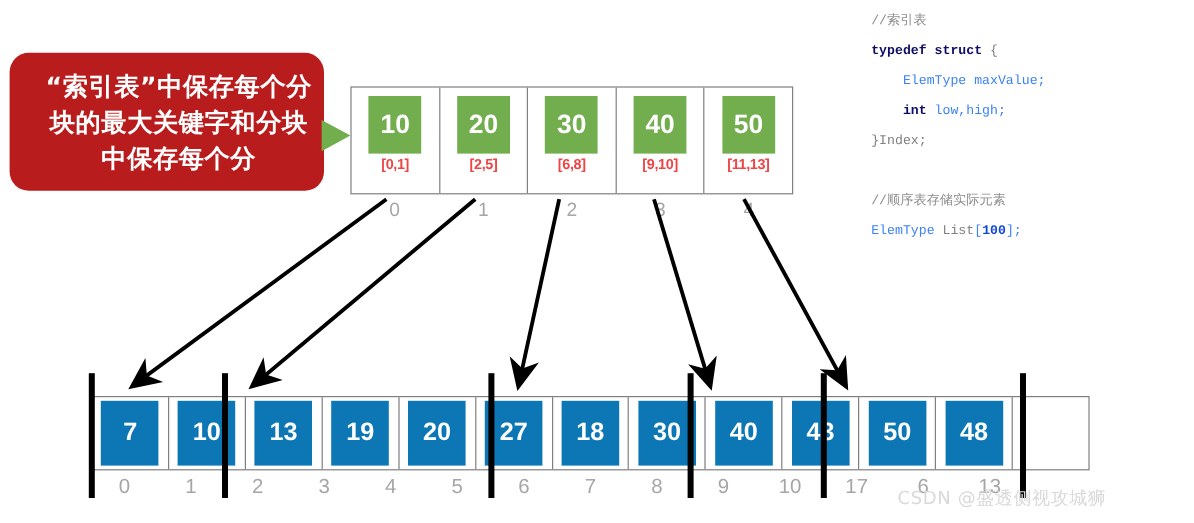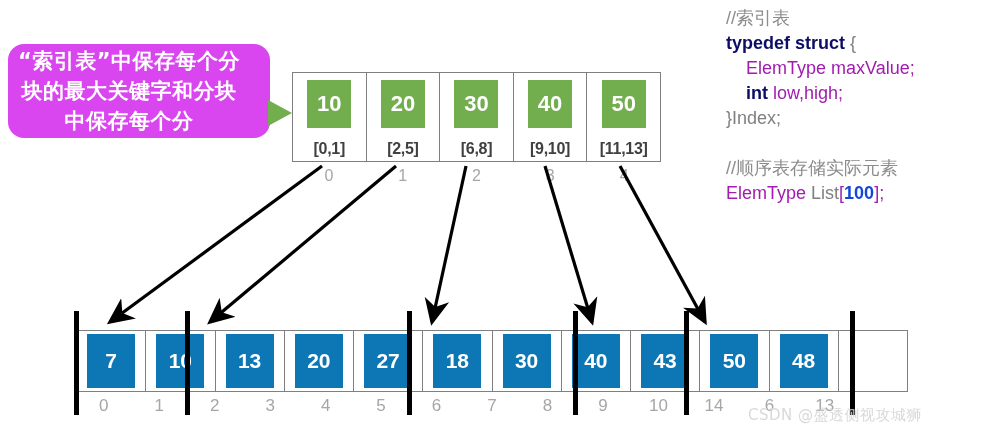--- a/index.html
+++ b/index.html
@@ -3,23 +3,23 @@
 <meta charset="utf-8">
 <style>
   html,body{margin:0;padding:0;background:#ffffff;}
   body{width:995px;height:436px;position:relative;overflow:hidden;
        font-family:"Liberation Sans","DejaVu Sans",sans-serif;}
 
   #stage{position:absolute;left:0;top:0;width:995px;height:436px;}
 
   
   .bubble{
-    position:absolute;left:8px;top:44px;width:262px;height:94px;
-    background:#d946ef;border-radius:16px;
-    display:flex;align-items:center;justify-content:flex-start;
+    position:absolute;left:8px;top:44px;width:262px;height:115px;
+    background:#b91c1c;border-radius:16px;
+    display:flex;align-items:center;justify-content:flex-end;
     box-sizing:border-box;padding:4px 10px;
   }
   .bubble-text{
     color:#ffffff;font-size:21px;line-height:30px;text-align:center;
     font-weight:600;letter-spacing:.5px;
     font-family:"DejaVu Sans","Liberation Sans",sans-serif;
   }
   .bubble-tail{
     position:absolute;left:268px;top:100px;width:0;height:0;
     border-top:13px solid transparent;
@@ -37,21 +37,21 @@
     display:flex;flex-direction:column;align-items:center;
     justify-content:flex-start;padding-top:7px;position:relative;
   }
   .idx-cell:last-child{border-right:none;}
   .idx-sq{
     width:44px;height:48px;background:#72AD4E;
     display:flex;align-items:center;justify-content:center;
     color:#ffffff;font-size:22px;font-weight:700;
   }
   .idx-range{
-    margin-top:12px;color:#404040;font-size:16px;font-weight:700;
+    margin-top:2px;color:#ef4444;font-size:12px;font-weight:700;
     letter-spacing:-.3px;
   }
   .idx-numrow{
     position:absolute;left:292px;top:164px;width:369px;height:24px;display:flex;
   }
   .idx-num{
     flex:1 1 0;text-align:center;color:#a6a6a6;font-size:16px;line-height:24px;
   }
 
   
@@ -80,26 +80,26 @@
     position:absolute;width:5px;background:#000000;top:311px;height:104px;
   }
 
   
   #arrows{position:absolute;left:0;top:0;width:995px;height:436px;
           pointer-events:none;}
 
   
   .code{
     position:absolute;left:726px;top:6px;width:264px;
-    font-family:Liberation Sans, sans-serif;
-    font-size:18px;line-height:25px;white-space:pre;
+    font-family:Liberation Mono, monospace;
+    font-size:11px;line-height:25px;white-space:pre;
   }
   .cmt{color:#8c8c8c;}
   .kw{color:#0d0d68;font-weight:700;margin-top:21px;}
-  .ty{color:#a21caf;text-align:center;}
+  .ty{color:#3b82f6;text-align:center;}
   .pl{color:#808080;}
   .num{color:#1248d6;font-weight:700;}
   .blank{height:25px;}
 
   
   .wm{
     position:absolute;left:748px;top:406px;color:#d9d9d9;font-size:15px;
     font-family:"DejaVu Sans","Liberation Sans",sans-serif;letter-spacing:.5px;
   }
 </style>
@@ -149,20 +149,23 @@
 
   <div class="seq-table">
     <div class="seq-cell">
         <div class="seq-box">7</div>
       </div>
     <div class="seq-cell">
         <div class="seq-box">10</div>
       </div>
     <div class="seq-cell">
         <div class="seq-box">13</div>
+      </div>
+    <div class="seq-cell">
+        <div class="seq-box">19</div>
       </div>
     <div class="seq-cell">
         <div class="seq-box">20</div>
       </div>
     <div class="seq-cell">
         <div class="seq-box">27</div>
       </div>
     <div class="seq-cell">
         <div class="seq-box">18</div>
       </div>
@@ -190,21 +193,21 @@
     <div class="seq-num">1</div>
     <div class="seq-num">2</div>
     <div class="seq-num">3</div>
     <div class="seq-num">4</div>
     <div class="seq-num">5</div>
     <div class="seq-num">6</div>
     <div class="seq-num">7</div>
     <div class="seq-num">8</div>
     <div class="seq-num">9</div>
     <div class="seq-num">10</div>
-    <div class="seq-num">14</div>
+    <div class="seq-num">17</div>
     <div class="seq-num">6</div>
     <div class="seq-num">13</div>
     <div class="seq-num"></div>
   </div>
 
   <div class="blk-bar" style="left:74px;"></div>
   <div class="blk-bar" style="left:185px;"></div>
   <div class="blk-bar" style="left:407px;"></div>
   <div class="blk-bar" style="left:573px;"></div>
   <div class="blk-bar" style="left:684px;"></div>

